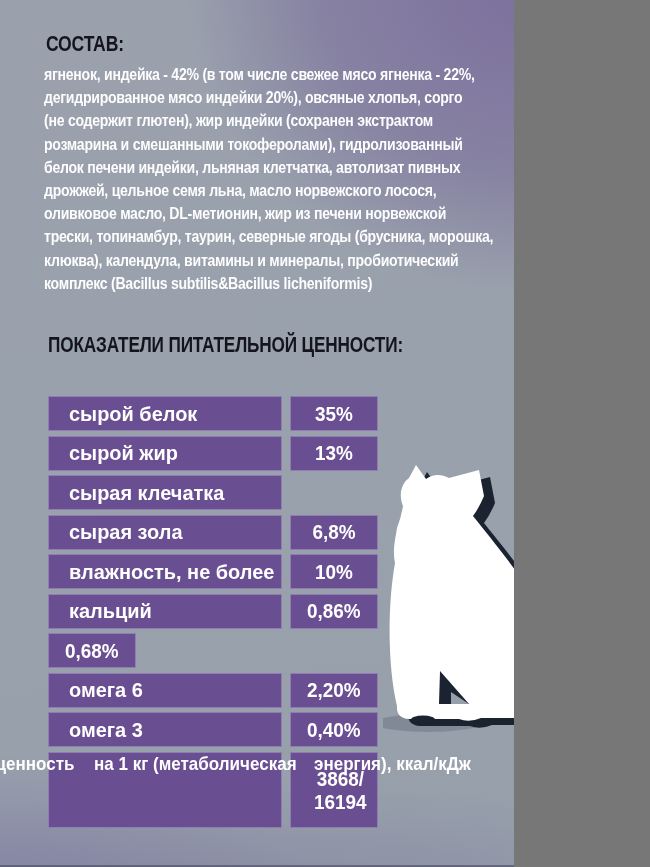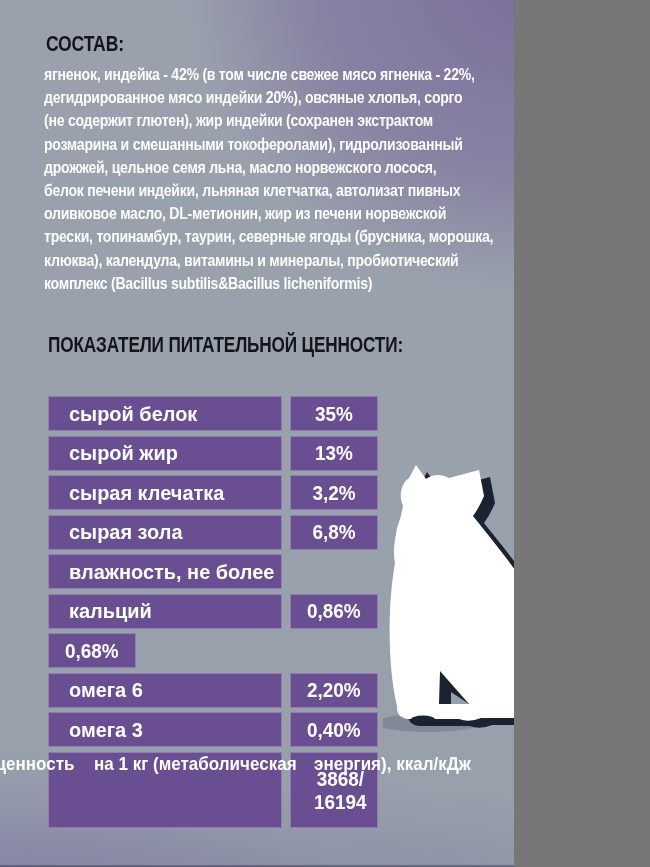--- a/index.html
+++ b/index.html
@@ -59,22 +59,22 @@
 
   <div class="h1">
     <span class="sx ox0">СОСТАВ:</span>
   </div>
 
   <div class="comp-lines">
     <div class="cline"><span class="sx ox0">ягненок, индейка - 42% (в том числе свежее мясо ягненка - 22%,</span></div>
     <div class="cline"><span class="sx ox0">дегидрированное мясо индейки 20%), овсяные хлопья, сорго</span></div>
     <div class="cline"><span class="sx ox0">(не содержит глютен), жир индейки (сохранен экстрактом</span></div>
     <div class="cline"><span class="sx ox0">розмарина и смешанными токоферолами), гидролизованный</span></div>
+    <div class="cline"><span class="sx ox0">белок печени индейки, льняная клетчатка, автолизат пивных</span></div>
     <div class="cline"><span class="sx ox0">дрожжей, цельное семя льна, масло норвежского лосося,</span></div>
-    <div class="cline"><span class="sx ox0">белок печени индейки, льняная клетчатка, автолизат пивных</span></div>
     <div class="cline"><span class="sx ox0">оливковое масло, DL-метионин, жир из печени норвежской</span></div>
     <div class="cline"><span class="sx ox0">трески, топинамбур, таурин, северные ягоды (брусника, морошка,</span></div>
     <div class="cline"><span class="sx ox0">клюква), календула, витамины и минералы,  пробиотический</span></div>
     <div class="cline"><span class="sx ox0">комплекс (Bacillus subtilis&amp;Bacillus licheniformis)</span></div>
   </div>
 
   <div class="h2">
     <span class="sx ox0">ПОКАЗАТЕЛИ ПИТАТЕЛЬНОЙ ЦЕННОСТИ:</span>
   </div>
 
@@ -92,35 +92,35 @@
           <span class="sx ox0">сырой жир</span>
         </div>
       <div class="cell value">
           <span class="sx oxc">13%</span>
         </div>
     </div>
     <div class="trow">
       <div class="cell label">
           <span class="sx ox0">сырая клечатка</span>
         </div>
-      <div class="cell value">
-          <span class="sx oxc">3,2%</span>
-        </div>
     </div>
     <div class="trow">
       <div class="cell label">
           <span class="sx ox0">сырая зола</span>
         </div>
       <div class="cell value">
           <span class="sx oxc">6,8%</span>
         </div>
     </div>
     <div class="trow">
       <div class="cell label">
           <span class="sx ox0">влажность, не более</span>
+        </div>
+      <div class="cell value">
+          <span class="sx oxc">10%</span>
         </div>
     </div>
     <div class="trow">
       <div class="cell label">
           <span class="sx ox0">кальций</span>
         </div>
       <div class="cell value">
           <span class="sx oxc">0,86%</span>
         </div>
     </div>

